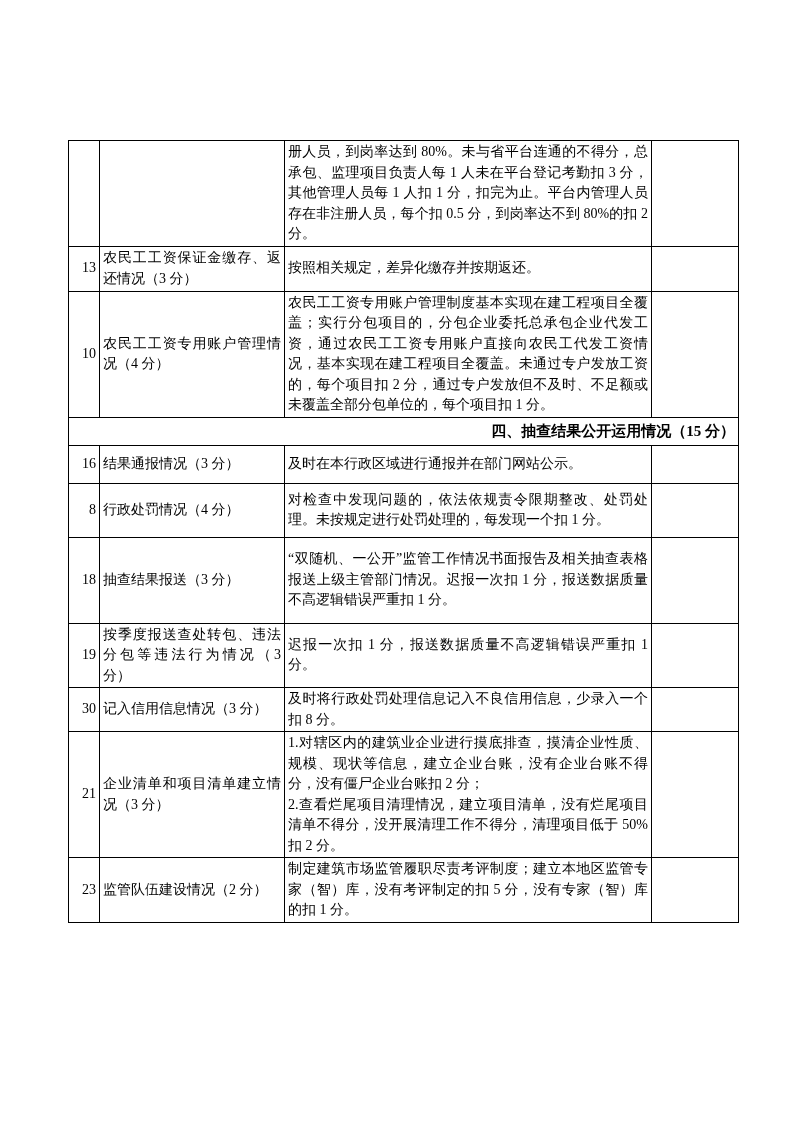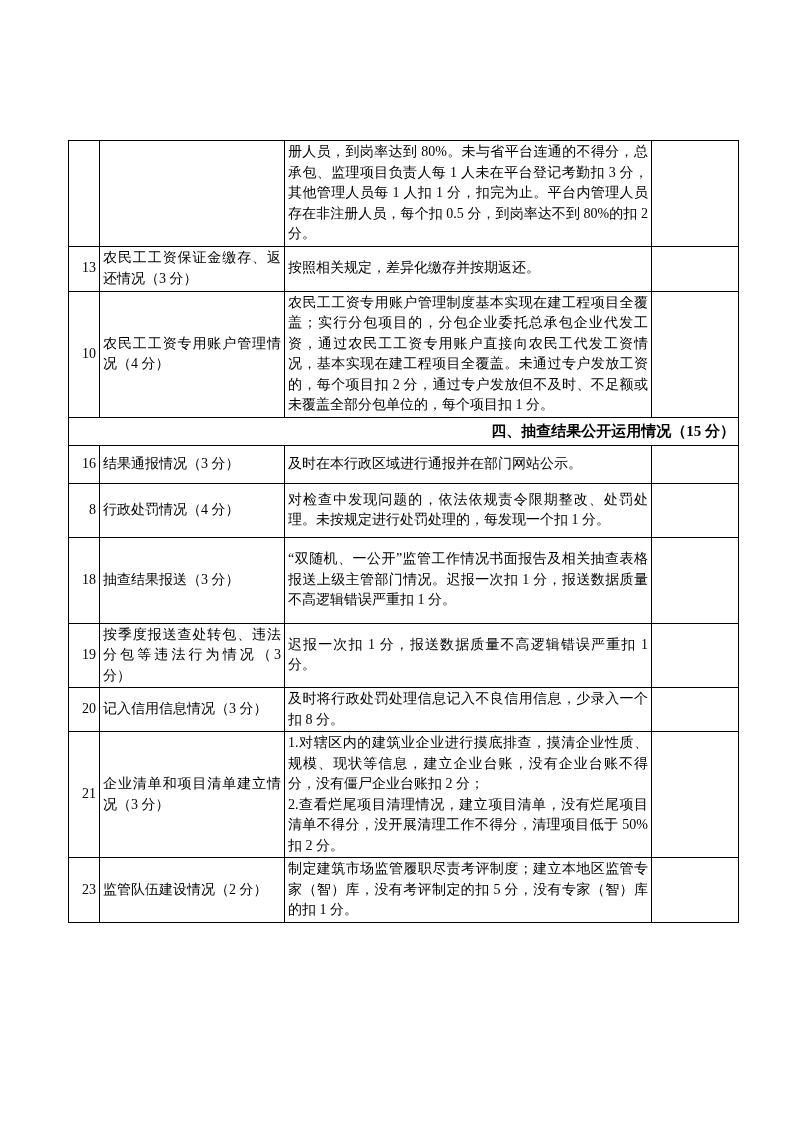--- a/index.html
+++ b/index.html
@@ -103,21 +103,21 @@
     </tr>
 
     <tr class="h53">
       <td class="num">19</td>
       <td class="item">按季度报送查处转包、违法分包等违法行为情况（3 分）</td>
       <td class="desc">迟报一次扣 1 分，报送数据质量不高逻辑错误严重扣 1 分。</td>
       <td class="score"></td>
     </tr>
 
     <tr class="h40">
-      <td class="num">20</td>
+      <td class="num">30</td>
       <td class="item">记入信用信息情况（3 分）</td>
       <td class="desc">及时将行政处罚处理信息记入不良信用信息，少录入一个扣 8 分。</td>
       <td class="score"></td>
     </tr>
 
 
     <tr class="h104">
       <td class="num">21</td>
       <td class="item">企业清单和项目清单建立情况（3 分）</td>
       <td class="desc">1.对辖区内的建筑业企业进行摸底排查，摸清企业性质、规模、现状等信息，建立企业台账，没有企业台账不得分，没有僵尸企业台账扣 2 分；

